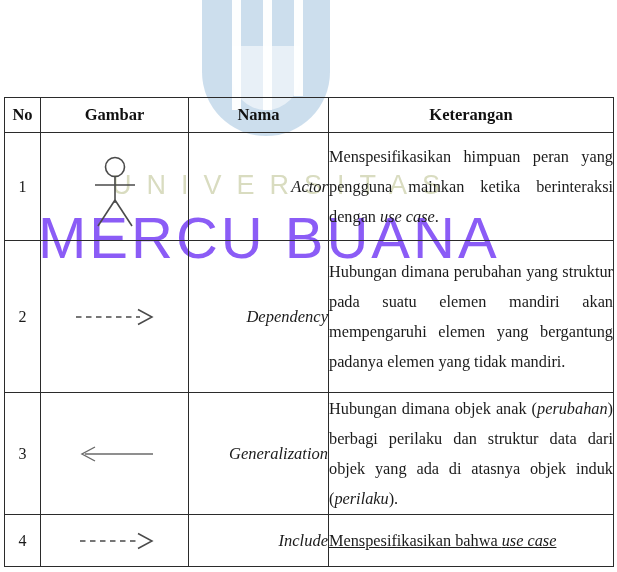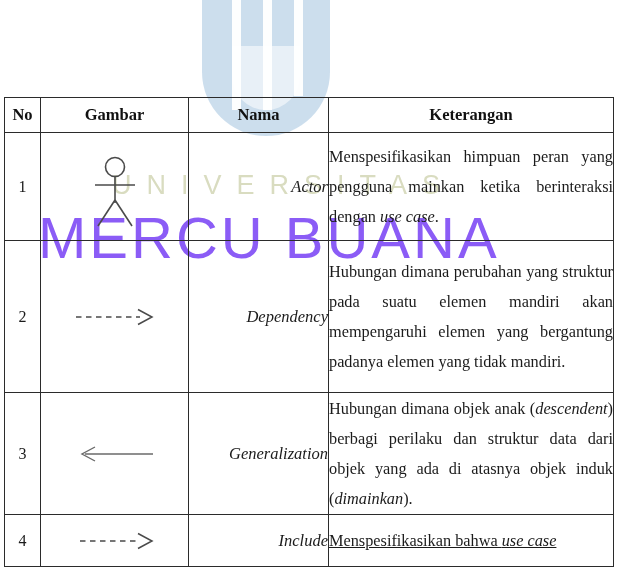--- a/index.html
+++ b/index.html
@@ -241,21 +241,21 @@
         <td class="cell-no">3</td>
         <td class="cell-gambar">
           <div>
             <svg class="glyph" width="92" height="22" viewBox="0 0 92 22">
               <line x1="16" y1="11" x2="84" y2="11" stroke="#6a6a6a" stroke-width="1.4"></line>
               <path d="M26,4 L13,11 L26,18" fill="none" stroke="#6a6a6a" stroke-width="1.4"></path>
             </svg>
           </div>
         </td>
         <td class="cell-nama mid">Generalization</td>
-        <td class="cell-ket"><span>Hubungan dimana objek anak (</span><i>descendent</i><span>) berbagi perilaku dan struktur data dari objek yang ada di atasnya objek induk (</span><i>dimainkan</i><span>).</span></td>
+        <td class="cell-ket"><span>Hubungan dimana objek anak (</span><i>perubahan</i><span>) berbagi perilaku dan struktur data dari objek yang ada di atasnya objek induk (</span><i>perilaku</i><span>).</span></td>
       </tr>
 
       <tr class="row4">
         <td class="cell-no">4</td>
         <td class="cell-gambar">
           <div>
             <svg class="glyph" width="86" height="22" viewBox="0 0 86 22">
               <line x1="8" y1="11" x2="68" y2="11" stroke="#4a4a4a" stroke-width="1.5" stroke-dasharray="5.5,4.5"></line>
               <path d="M66,3.5 L80,11 L66,18.5" fill="none" stroke="#4a4a4a" stroke-width="1.5"></path>
             </svg>

